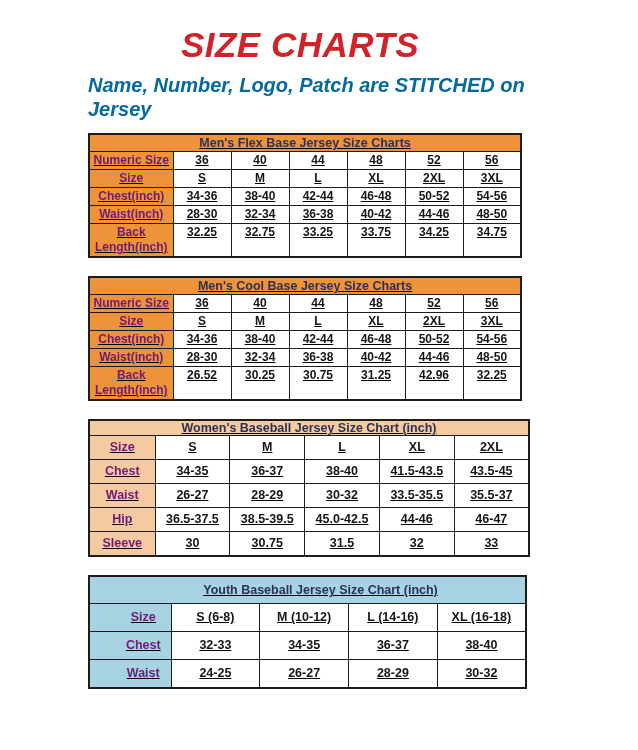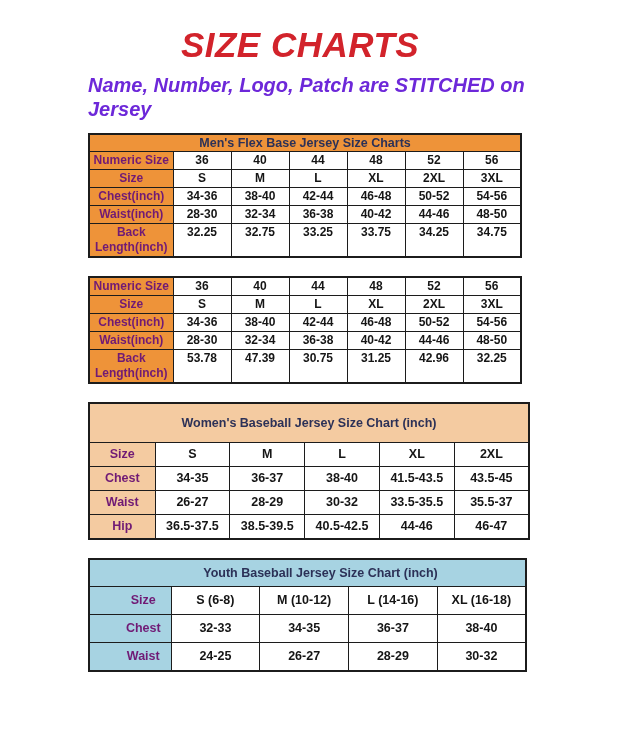--- a/index.html
+++ b/index.html
@@ -28,29 +28,30 @@
     color: #d2232b;
     letter-spacing: 0.5px;
   }
   .subtitle {
     margin: 8px 0 0 88px;
     width: 452px;
     font-size: 20px;
     line-height: 1.22;
     font-weight: bold;
     font-style: italic;
-    color: #6d28d9;
+    color: #0369a1;
   }
   #tables { margin-top: 12px; }
   table.size-table {
     border-collapse: collapse;
     table-layout: fixed;
     margin-left: 88px;
     border: 2px solid #1c1c1c;
     background: #ffffff;
+    text-decoration: underline;
   }
   table.size-table + table.size-table { margin-top: 18px; }
   .size-table th, .size-table td {
     border: 1px solid #1c1c1c;
     font-weight: bold;
     text-align: center;
     overflow: hidden;
   }
   .size-table .tbl-title {
     font-size: 12.5px;
@@ -69,21 +70,21 @@
   }
   .compact .tbl-title { padding: 1px 2px; }
 
   
   .medium .row-label, .medium td {
     font-size: 12.5px;
     line-height: 1.2;
     padding: 4px 2px;
     vertical-align: middle;
   }
-  .medium .tbl-title { padding: 12px 2px; }
+  .medium .tbl-title { padding: 0 2px; }
 
   
   .roomy .row-label, .roomy td {
     font-size: 12.5px;
     line-height: 1.2;
     padding: 6px 2px;
     vertical-align: middle;
   }
   .roomy .tbl-title { padding: 6px 2px; }
 
@@ -164,20 +165,23 @@
           <col style="width: 84px;">
           <col style="width: 58px;">
           <col style="width: 58px;">
           <col style="width: 58px;">
           <col style="width: 58px;">
           <col style="width: 58px;">
           <col style="width: 58px;">
         </colgroup>
         <tbody>
           <tr>
+            <th colspan="7" class="tbl-title">Men's Cool Base Jersey Size Charts</th>
+          </tr>
+          <tr>
             <th class="row-label">Numeric Size</th>
             <td>36</td>
             <td>40</td>
             <td>44</td>
             <td>48</td>
             <td>52</td>
             <td>56</td>
           </tr>
           <tr>
             <th class="row-label">Size</th>
@@ -201,22 +205,22 @@
             <th class="row-label">Waist(inch)</th>
             <td>28-30</td>
             <td>32-34</td>
             <td>36-38</td>
             <td>40-42</td>
             <td>44-46</td>
             <td>48-50</td>
           </tr>
           <tr>
             <th class="row-label">Back Length(inch)</th>
-            <td>53.78</td>
-            <td>47.39</td>
+            <td>26.52</td>
+            <td>30.25</td>
             <td>30.75</td>
             <td>31.25</td>
             <td>42.96</td>
             <td>32.25</td>
           </tr>
         </tbody>
       </table>
       <table class="size-table theme-peach medium" style="width: 440px;">
         <colgroup>
           <col style="width: 66px;">
@@ -251,23 +255,31 @@
             <td>26-27</td>
             <td>28-29</td>
             <td>30-32</td>
             <td>33.5-35.5</td>
             <td>35.5-37</td>
           </tr>
           <tr>
             <th class="row-label">Hip</th>
             <td>36.5-37.5</td>
             <td>38.5-39.5</td>
-            <td>40.5-42.5</td>
+            <td>45.0-42.5</td>
             <td>44-46</td>
             <td>46-47</td>
+          </tr>
+          <tr>
+            <th class="row-label">Sleeve</th>
+            <td>30</td>
+            <td>30.75</td>
+            <td>31.5</td>
+            <td>32</td>
+            <td>33</td>
           </tr>
         </tbody>
       </table>
       <table class="size-table theme-blue roomy" style="width: 437px;">
         <colgroup>
           <col style="width: 82px;">
           <col style="width: 88.75px;">
           <col style="width: 88.75px;">
           <col style="width: 88.75px;">
           <col style="width: 88.75px;">

